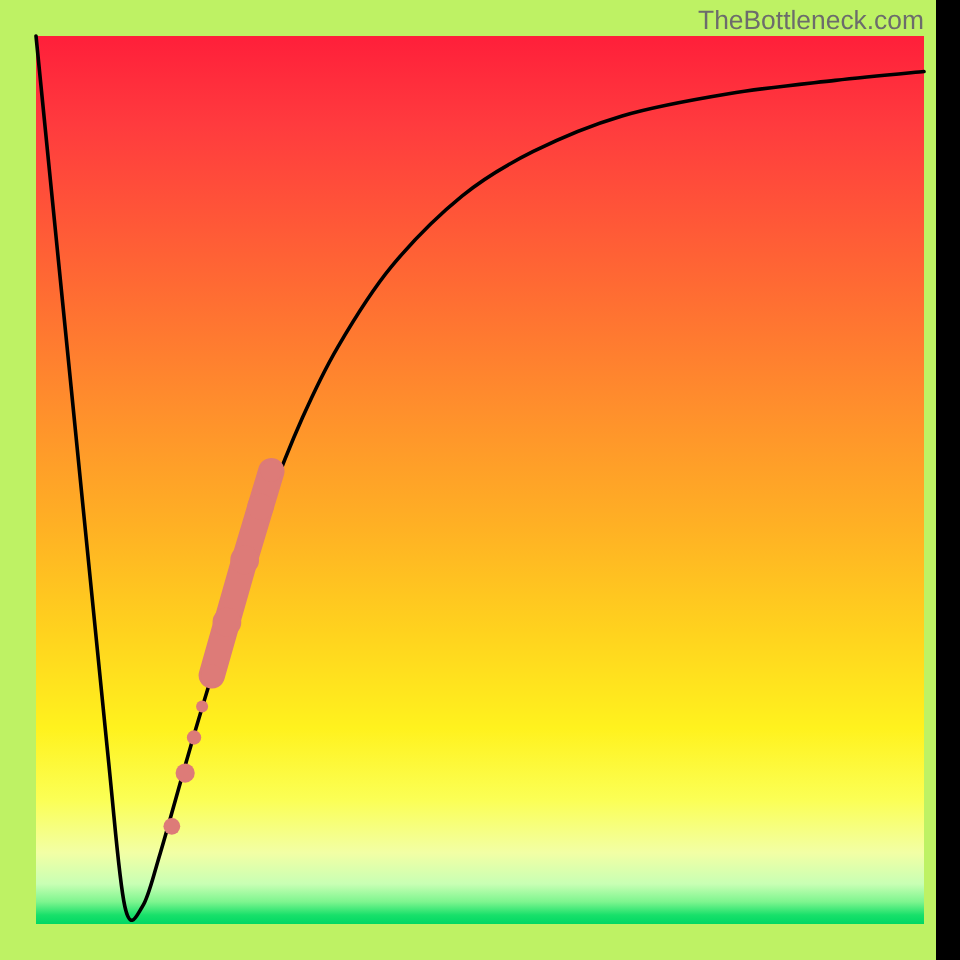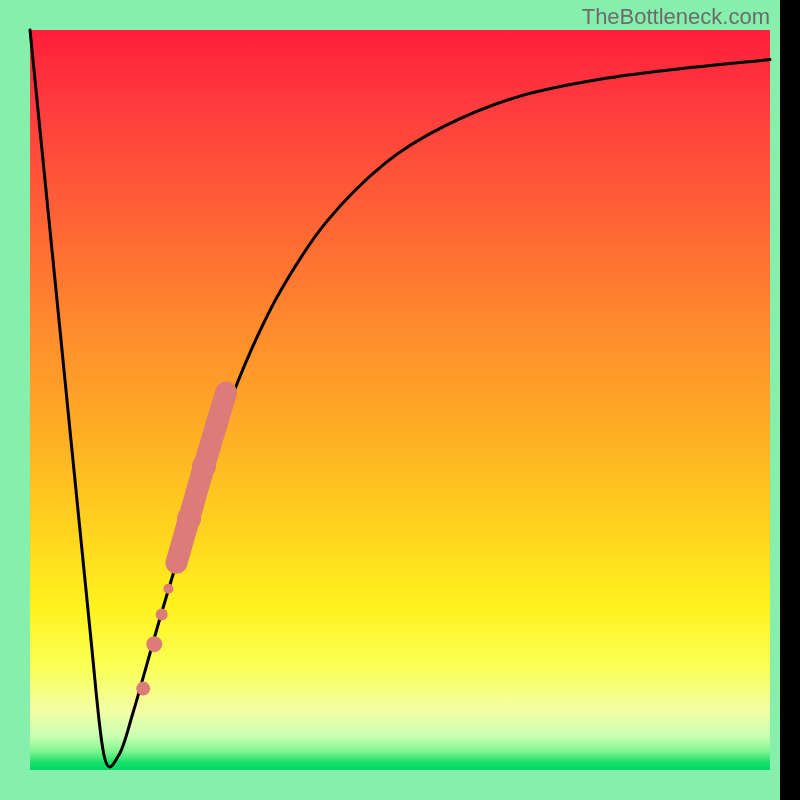--- a/index.html
+++ b/index.html
@@ -9,21 +9,21 @@
     height: 800px;
     overflow: hidden;
     background: #000;
     font-family: Arial, Helvetica, sans-serif;
   }
   .frame {
     position: absolute;
     left: 0; top: 0;
     width: 780px;
     height: 800px;
-    background: #86efac;
+    background: #bef264;
   }
   .plot {
     position: absolute;
     left: 30px;
     top: 30px;
     width: 740px;
     height: 740px;
     
     background: linear-gradient(
       to bottom,

